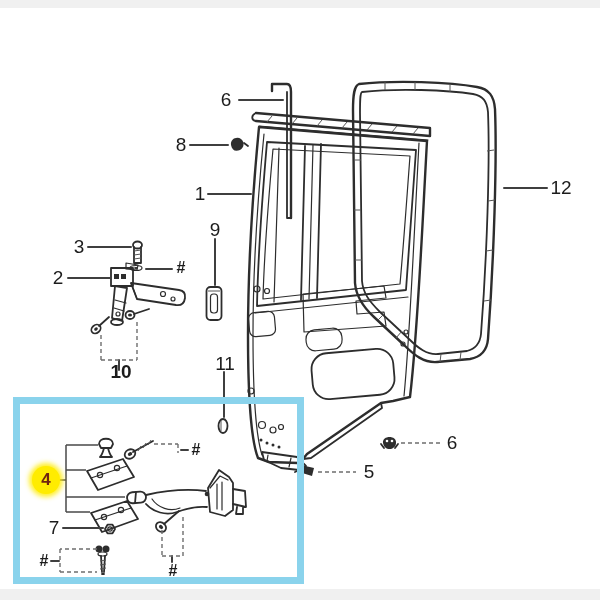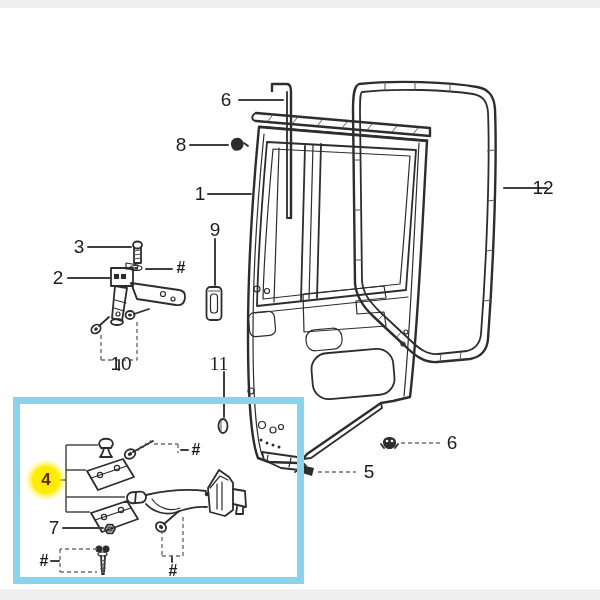--- a/index.html
+++ b/index.html
@@ -16,23 +16,23 @@
   .dark{fill:var(--line,#2d2d2d);stroke:none;}
   .leader{stroke:var(--leader,#3f3f3f);fill:none;stroke-width:2;stroke-linecap:round;}
   .callout{stroke:#4a4a4a;fill:none;stroke-width:1.5;}
   .dash{stroke:#6e6e6e;fill:none;stroke-width:1.4;stroke-dasharray:4 3;}
   .tick{stroke:#555;stroke-width:1;fill:none;}
   
   .lbl{position:absolute;transform:translate(-50%,-50%);font-size:19px;color:var(--label-text,#1c1c1c);
        white-space:nowrap;user-select:none;}
   .lbl.hash{font-size:16px;font-weight:bold;}
   .lp13{left:226px;top:100px;} .lp8{left:181px;top:145px;} .lp1{left:200px;top:194px;}
-  .lp12{left:543px;top:188px;} .lp3{left:79px;top:247px;} .lp2{left:58px;top:278px;}
-  .lhash1{left:181px;top:268px;} .lp9{left:215px;top:230px;} .lp10{left:121px;top:364px;}
-  .lp11{left:219px;top:364px;font-family:Liberation Serif, serif;} .lp6{left:452px;top:443px;} .lp5{left:369px;top:472px;}
+  .lp12{left:561px;top:188px;} .lp3{left:79px;top:247px;} .lp2{left:58px;top:278px;}
+  .lhash1{left:181px;top:268px;} .lp9{left:215px;top:230px;} .lp10{left:121px;top:372px;font-weight:bold;}
+  .lp11{left:225px;top:364px;} .lp6{left:452px;top:443px;} .lp5{left:369px;top:472px;}
   .lp7{left:54px;top:528px;} .lhash2{left:196px;top:450px;} .lhash3{left:44px;top:561px;}
   .lhash4{left:173px;top:571px;}
   
   .hbox{position:absolute;left:13px;top:397px;width:291px;height:187px;box-sizing:border-box;
         border:7px solid var(--highlight-box,#8ad3ec);}
   .badge{position:absolute;left:32px;top:466px;width:28px;height:28px;border-radius:50%;
          background:var(--badge-bg,#ffec00);box-shadow:0 0 5px 3px rgba(255,236,0,.85);
          display:flex;align-items:center;justify-content:center;
          font-size:17px;font-weight:bold;color:var(--badge-text,#6f2410);}
 </style>

